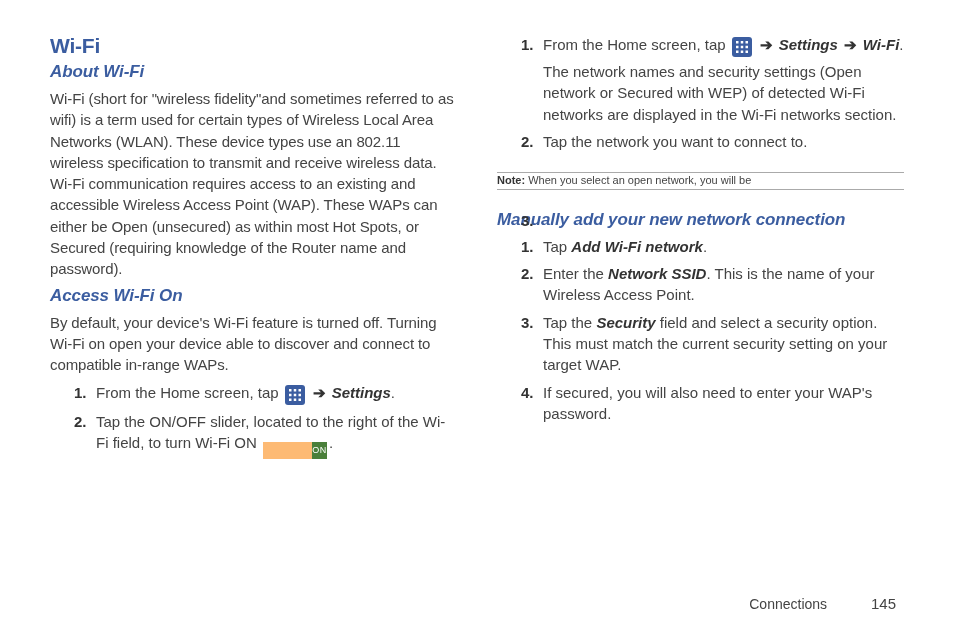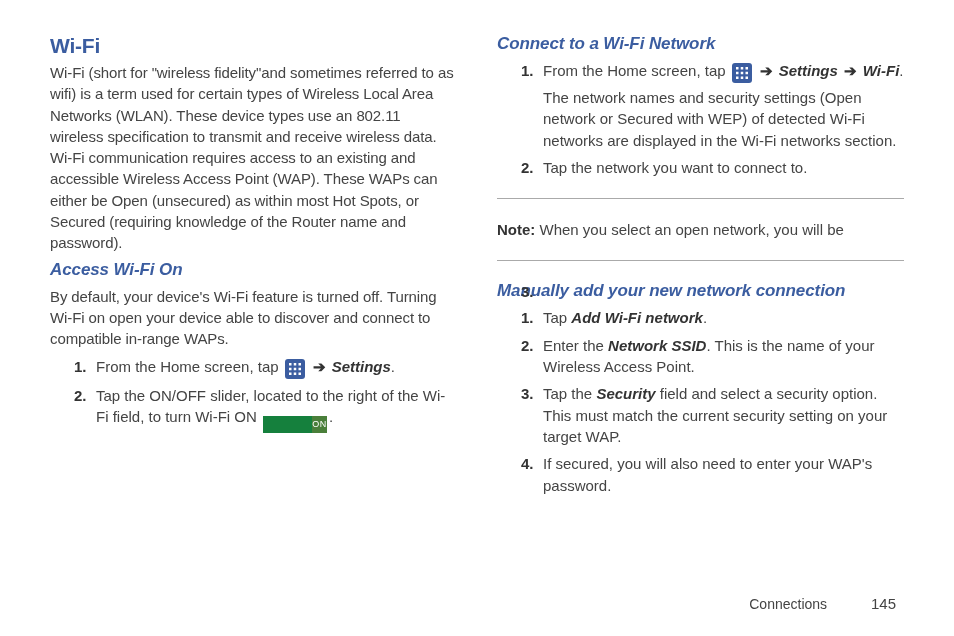--- a/index.html
+++ b/index.html
@@ -73,41 +73,41 @@
     vertical-align: -4px;
     margin: 0 2px;
   }
   .inline-icon svg { display: block; }
   .arrow { font-weight: bold; color: #333; margin: 0 2px; }
   .on-switch {
     display: inline-flex;
     align-items: center;
     width: 64px;
     height: 17px;
-    background: #15803d;
+    background: #fdba74;
     vertical-align: -3px;
     margin: 0 2px;
     padding-left: 34px;
   }
   .on-switch .half-dark { flex:1; }
   .on-switch .half-on {
     flex:1;
     background:#4a7f3a;
     color:#fff;
     font-size:9px;
     text-align:center;
     line-height:17px;
     letter-spacing:0.5px;
   }
   .note-block {
     border-top: 1px solid #aaa;
     border-bottom: 1px solid #aaa;
-    padding: 20px 0;
+    padding: 0 0;
     margin: 20px 0;
-    font-size: 15px;
+    font-size: 11px;
     line-height: 1.42;
     color: #444;
   }
   .note-block .note-lbl { font-weight: bold; color: #333; }
   .note-body { padding-left: 34px; display: block; }
   .footer {
     position: absolute;
     bottom: 24px;
     right: 58px;
     font-size: 14px;
@@ -115,20 +115,21 @@
   }
   .footer .pnum { margin-left: 40px; font-size: 15px; }
 </style>
 </head>
 <body>
 
 <div class="columns">
 
   <div class="col">
     <div class="h-main">Wi-Fi</div>
+    <div class="h-sub">About Wi-Fi</div>
     <p class="para">Wi-Fi (short for "wireless fidelity"and sometimes referred to as wifi) is a term used for certain types of Wireless Local Area Networks (WLAN). These device types use an 802.11 wireless specification to transmit and receive wireless data. Wi-Fi communication requires access to an existing and accessible Wireless Access Point (WAP). These WAPs can either be Open (unsecured) as within most Hot Spots, or Secured (requiring knowledge of the Router name and password).</p>
     <div class="h-sub">Access Wi-Fi On</div>
     <p class="para">By default, your device's Wi-Fi feature is turned off. Turning Wi-Fi on open your device able to discover and connect to compatible in-range WAPs.</p>
     <ol>
       <li>
         <span class="num">1.</span>
         <span>From the Home screen, tap </span><span class="inline-icon">
             <svg width="14" height="14" viewBox="0 0 14 14">
               <g fill="#fff">
                 <rect x="1" y="1" width="2.5" height="2.5"></rect>
@@ -150,21 +151,20 @@
         <span class="num">2.</span>
         <span>Tap the ON/OFF slider, located to the right of the Wi-Fi field, to turn Wi-Fi ON </span><span class="on-switch">
             <span class="half-dark"></span>
             <span class="half-on">ON</span>
           </span><span>.</span>
       </li>
     </ol>
   </div>
 
   <div class="col">
-    <div class="h-sub" style="margin-top:0">Connect to a Wi-Fi Network</div>
     <ol>
       <li>
         <span class="num">1.</span>
         <span>From the Home screen, tap </span><span class="inline-icon">
             <svg width="14" height="14" viewBox="0 0 14 14">
               <g fill="#fff">
                 <rect x="1" y="1" width="2.5" height="2.5"></rect>
                 <rect x="5.75" y="1" width="2.5" height="2.5"></rect>
                 <rect x="10.5" y="1" width="2.5" height="2.5"></rect>
                 <rect x="1" y="5.75" width="2.5" height="2.5"></rect>

